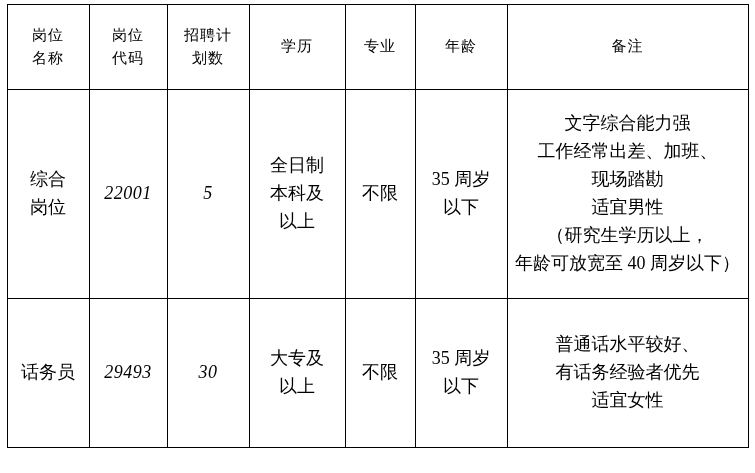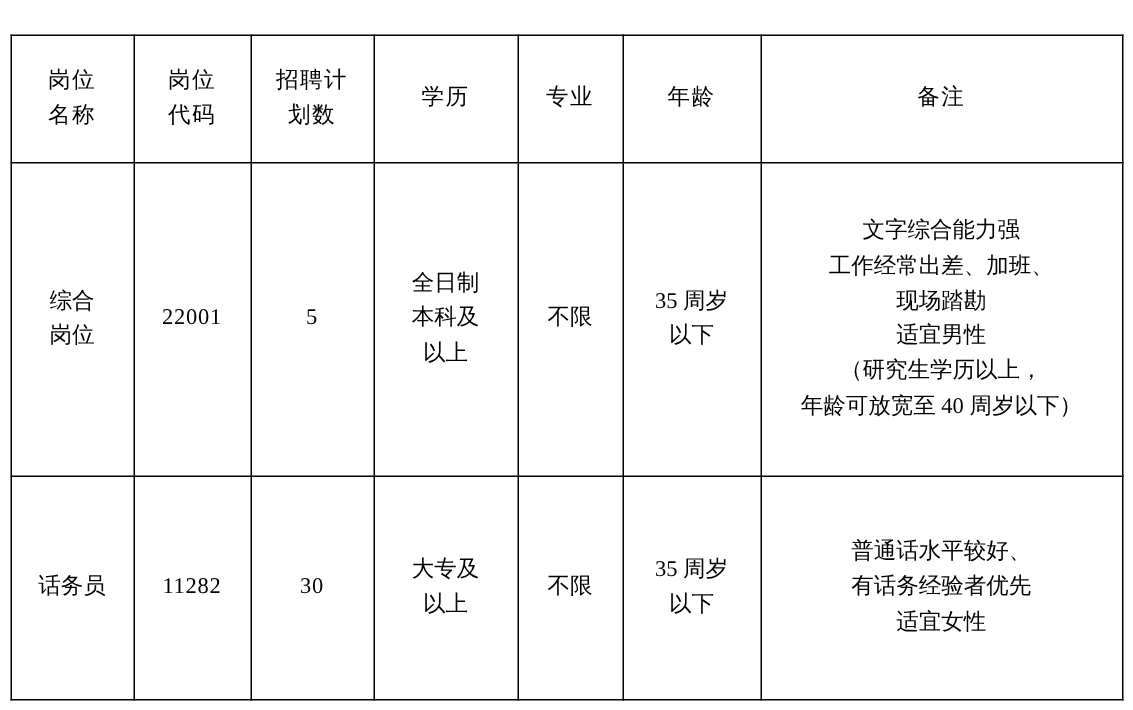--- a/index.html
+++ b/index.html
@@ -11,33 +11,33 @@
     width: 755px;
     height: 473px;
     font-family: "Liberation Serif", "DejaVu Serif", serif;
     color: #000000;
     overflow: hidden;
   }
   .sheet {
     width: 755px;
     height: 473px;
     box-sizing: border-box;
-    padding: 23px 6px 6px 6px;
+    padding: 4px 6px 6px 6px;
   }
   table.job-table {
     border-collapse: collapse;
     width: 741px;
     table-layout: fixed;
     margin: 0 auto;
   }
   table.job-table td {
     border: 1px solid #000000;
     text-align: center;
     vertical-align: middle;
-    font-size: 15px;
+    font-size: 18px;
     line-height: 1.55;
     padding: 4px 3px;
     word-break: break-all;
   }
   .col-1 { width: 82px; }
   .col-2 { width: 78px; }
   .col-3 { width: 82px; }
   .col-4 { width: 96px; }
   .col-5 { width: 70px; }
   .col-6 { width: 92px; }
@@ -56,20 +56,21 @@
     line-height: 1.75;
   }
   .cell-note {
     white-space: pre-line;
     line-height: 1.85;
     font-size: 15px;
   }
   .cell-num {
     font-size: 15px;
     letter-spacing: 0.5px;
+    font-style: italic;
   }
   .cell-small {
     white-space: pre-line;
     line-height: 1.7;
   }
 </style>
 </head>
 <body>
 
 <div class="sheet">
@@ -109,21 +110,21 @@
 以下</td>
         <td class="cell-note">文字综合能力强
 工作经常出差、加班、
 现场踏勘
 适宜男性
 （研究生学历以上，
 年龄可放宽至 40 周岁以下）</td>
       </tr>
       <tr class="body-row-2">
         <td>话务员</td>
-        <td class="cell-num">11282</td>
+        <td class="cell-num">29493</td>
         <td class="cell-num">30</td>
         <td class="cell-small">大专及
 以上</td>
         <td>不限</td>
         <td class="cell-small">35 周岁
 以下</td>
         <td class="cell-note">普通话水平较好、
 有话务经验者优先
 适宜女性</td>
       </tr>

